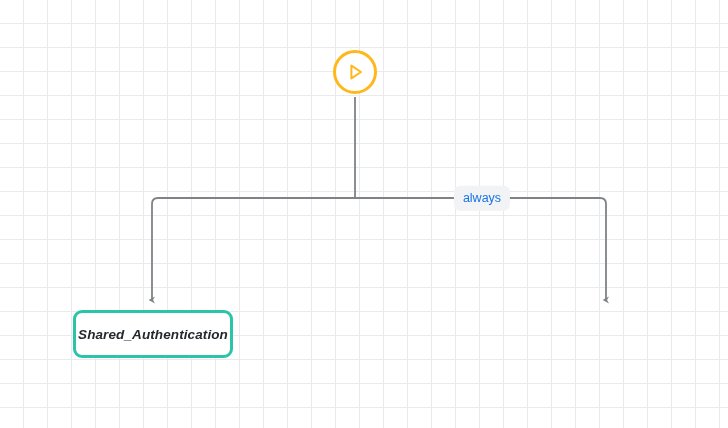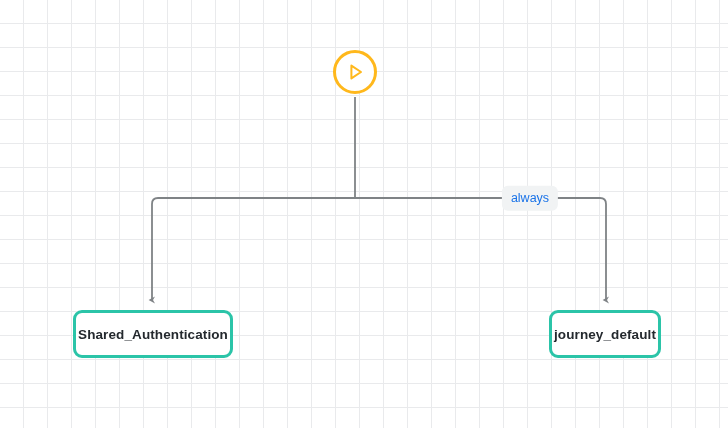--- a/index.html
+++ b/index.html
@@ -53,20 +53,21 @@
     border-radius: 9px;
     background: #ffffff;
     padding: 0 12px;
   }
   .task-label {
     font-size: 13.5px;
     font-weight: bold;
     color: #24292e;
     letter-spacing: 0.1px;
     white-space: nowrap;
+    font-style: italic;
   }
   .edge-label {
     position: absolute;
     transform: translate(-50%, -50%);
     background: #f1f3f4;
     color: #1a73e8;
     font-size: 12.5px;
     line-height: 1;
     padding: 6px 9px;
     border-radius: 6px;
@@ -95,20 +96,17 @@
   <div class="node start-node" style="left:333px; top:50px;">
     <svg class="play-tri" width="20" height="20" viewBox="0 0 20 20">
       <path d="M 6.4 3.6 L 16 10 L 6.4 16.4 Z" fill="none" stroke="#ffb81c" stroke-width="2" stroke-linejoin="round"></path>
     </svg>
   </div>
 
   <div class="node task-node" style="left:73px; top:310px; width:160px;">
     <span class="task-label">Shared_Authentication</span>
   </div>
 
-  <div class="node task-node" style="left:549px; top:310px; width:112px;">
-    <span class="task-label">journey_default</span>
-  </div>
 
 
-  <div class="edge-label" style="left:482px; top:198px;margin-left:48px;">always</div>
+  <div class="edge-label" style="left:482px; top:198px;">always</div>
 
 </div>
 
 </body></html>

